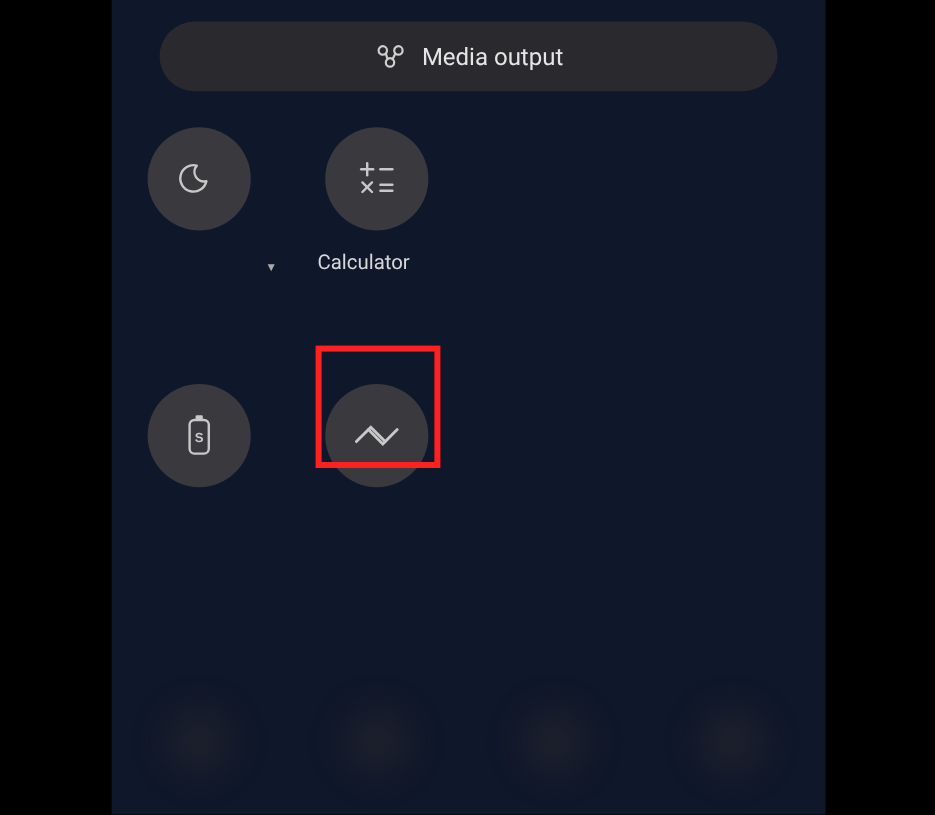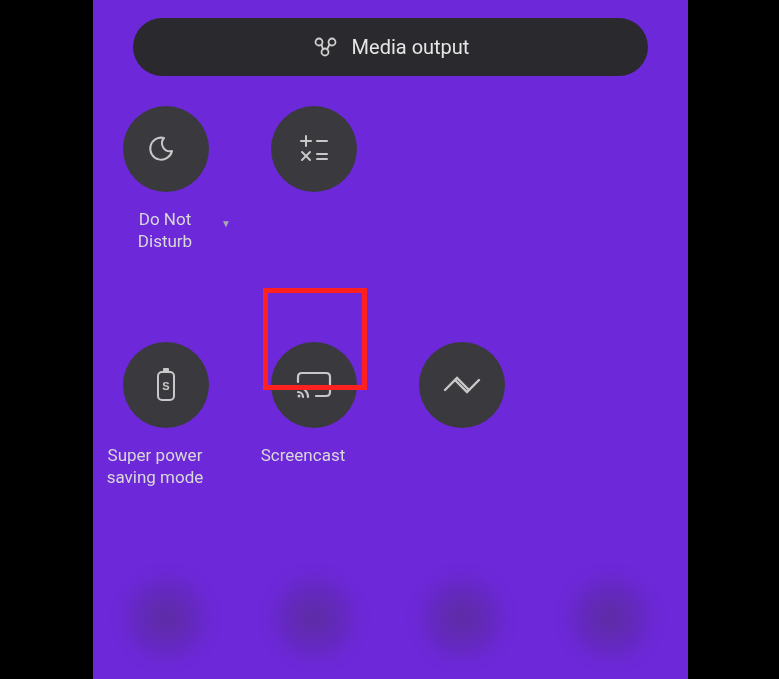--- a/index.html
+++ b/index.html
@@ -14,21 +14,21 @@
       font-family: -apple-system, BlinkMacSystemFont, "Segoe UI", Roboto, sans-serif;
       overflow: hidden;
       position: relative;
     }
     .panel {
       position: absolute;
       left: 93px;
       top: 0;
       width: 595px;
       height: 679px;
-      background: #6d28d9;
+      background: #0f172a;
     }
     .media-output-pill {
       position: absolute;
       top: 18px;
       left: 40px;
       width: 515px;
       height: 58px;
       background: #2a2a2e;
       border-radius: 29px;
       display: flex;
@@ -146,72 +146,58 @@
     <div class="row">
 
       <div class="tile">
         <div class="tile-circle">
           <span>
             <svg width="36" height="36" viewBox="0 0 36 36" fill="none" stroke="#c8c8c8" stroke-width="2">
               <path d="M24 20 A11 11 0 1 1 16 7 A8 8 0 0 0 24 20 Z" stroke-linejoin="round"></path>
             </svg>
           </span>
         </div>
-        <div class="tile-label narrow">Do Not Disturb</div>
         <span class="dropdown-caret">▼</span>
       </div>
 
 
       <div class="tile">
         <div class="tile-circle">
           <span>
             <svg width="34" height="34" viewBox="0 0 34 34" fill="none" stroke="#c8c8c8" stroke-width="2" stroke-linecap="round">
               <line x1="4" y1="9" x2="14" y2="9"></line>
               <line x1="9" y1="4" x2="9" y2="14"></line>
               <line x1="20" y1="9" x2="30" y2="9"></line>
               <line x1="5" y1="20" x2="13" y2="28"></line>
               <line x1="13" y1="20" x2="5" y2="28"></line>
               <line x1="20" y1="22" x2="30" y2="22"></line>
               <line x1="20" y1="27" x2="30" y2="27"></line>
             </svg>
           </span>
         </div>
+        <div class="tile-label">Calculator</div>
       </div>
 
 
     </div>
 
     <div class="row">
 
       <div class="tile">
         <div class="tile-circle">
           <span>
             <svg width="28" height="40" viewBox="0 0 28 40" fill="none" stroke="#c8c8c8" stroke-width="2">
               <rect x="6" y="7" width="16" height="28" rx="4"></rect>
               <rect x="11" y="3" width="6" height="4" rx="1" fill="#c8c8c8" stroke="none"></rect>
               <text x="14" y="25" font-size="11" fill="#c8c8c8" stroke="none" text-anchor="middle" font-family="sans-serif" font-weight="bold">S</text>
             </svg>
           </span>
         </div>
-        <div class="tile-label">Super power saving mode</div>
-      </div>
-
-      <div class="tile">
-        <div class="tile-circle">
-          <span>
-            <svg width="42" height="34" viewBox="0 0 42 34" fill="none" stroke="#c8c8c8" stroke-width="2.2" stroke-linecap="round">
-              <path d="M5 14 V9 Q5 5 9 5 H33 Q37 5 37 9 V24 Q37 28 33 28 H23"></path>
-              <path d="M5 19 A10 10 0 0 1 15 29"></path>
-              <path d="M5 24 A5 5 0 0 1 10 29"></path>
-              <circle cx="6" cy="28" r="1.5" fill="#c8c8c8" stroke="none"></circle>
-            </svg>
-          </span>
-        </div>
-        <div class="tile-label">Screencast</div>
-      </div>
+      </div>
+
 
       <div class="tile">
         <div class="tile-circle">
           <span>
             <svg width="42" height="26" viewBox="0 0 42 26" fill="none" stroke="#c8c8c8" stroke-width="2.4" stroke-linecap="round">
               <path d="M4 18 L16 6 L28 18"></path>
               <path d="M14 8 L26 20 L38 8"></path>
             </svg>
           </span>
         </div>

